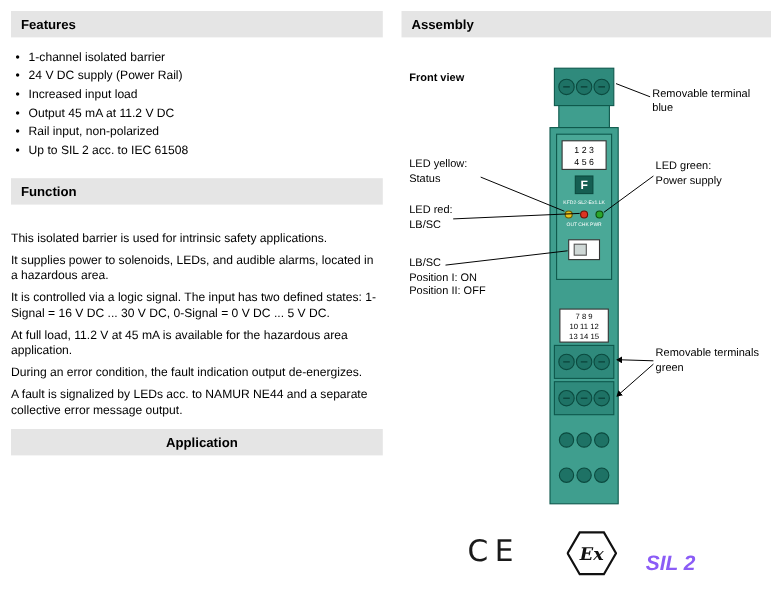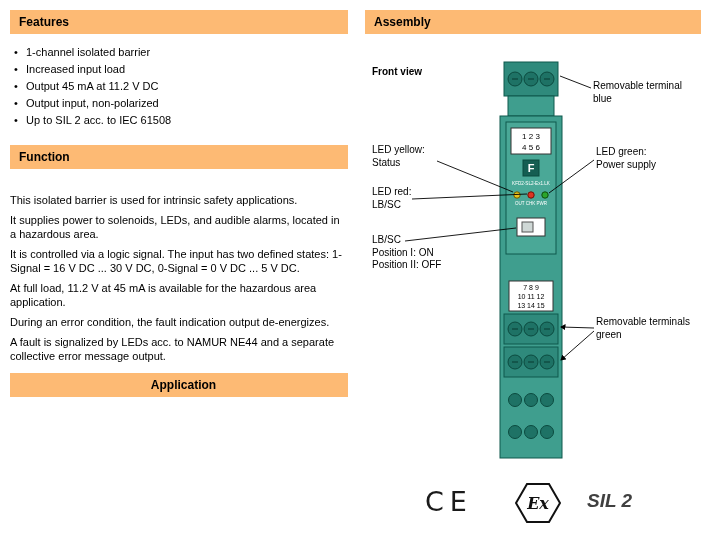--- a/index.html
+++ b/index.html
@@ -5,21 +5,21 @@
   html,body { margin:0; padding:0; }
   body {
     width:701px; height:558px; position:relative; overflow:hidden;
     background:#ffffff; color:#000;
     font-family:"Liberation Sans", sans-serif;
   }
   .col-left  { position:absolute; left:10px;  top:10px; width:338px; }
   .col-right { position:absolute; left:365px; top:10px; width:336px; }
 
   .sec-header {
-    background:#fdba74;
+    background:#e5e5e5;
     font-weight:bold; font-size:12px;
     padding:5px 0 5px 9px;
   }
   .mt { margin-top:16px; }
 
   .features-list { list-style:none; margin:10px 0 0 2px; padding:0; }
   .features-list li {
     font-size:11px; line-height:17px; padding-left:14px; position:relative;
   }
   .features-list li::before { content:"•"; position:absolute; left:2px; }
@@ -34,34 +34,35 @@
   .lbl.bold { font-weight:bold; }
 
   .ce-mark {
     position:absolute; left:60px; top:448px;
     font-size:27px; letter-spacing:6px; color:#1a1a1a;
     font-family:"DejaVu Sans", sans-serif;
     text-align:right;
   }
   .ex-mark { position:absolute; left:150px; top:444px; }
   .sil-mark {
-    position:absolute; left:222px; top:452px;
-    font-size:19px; font-weight:bold; font-style:italic; color:#404040;
+    position:absolute; left:222px; top:464px;
+    font-size:19px; font-weight:bold; font-style:italic; color:#8b5cf6;
   }
 </style>
 </head>
 <body>
 
 <div class="col-left">
   <div class="sec-header">Features</div>
   <ul class="features-list">
     <li>1-channel isolated barrier</li>
+    <li>24 V DC supply (Power Rail)</li>
     <li>Increased input load</li>
     <li>Output 45 mA at 11.2 V DC</li>
-    <li>Output input, non-polarized</li>
+    <li>Rail input, non-polarized</li>
     <li>Up to SIL 2 acc. to IEC 61508</li>
   </ul>
 
   <div class="sec-header mt">Function</div>
   <div class="body-text">
     <p>This isolated barrier is used for intrinsic safety applications.</p>
     <p>It supplies power to solenoids, LEDs, and audible alarms, located in a hazardous area.</p>
     <p>It is controlled via a logic signal. The input has two defined states: 1-Signal = 16 V DC ... 30 V DC, 0-Signal = 0 V DC ... 5 V DC.</p>
     <p>At full load, 11.2 V at 45 mA is available for the hazardous area application.</p>
     <p>During an error condition, the fault indication output de-energizes.</p>

